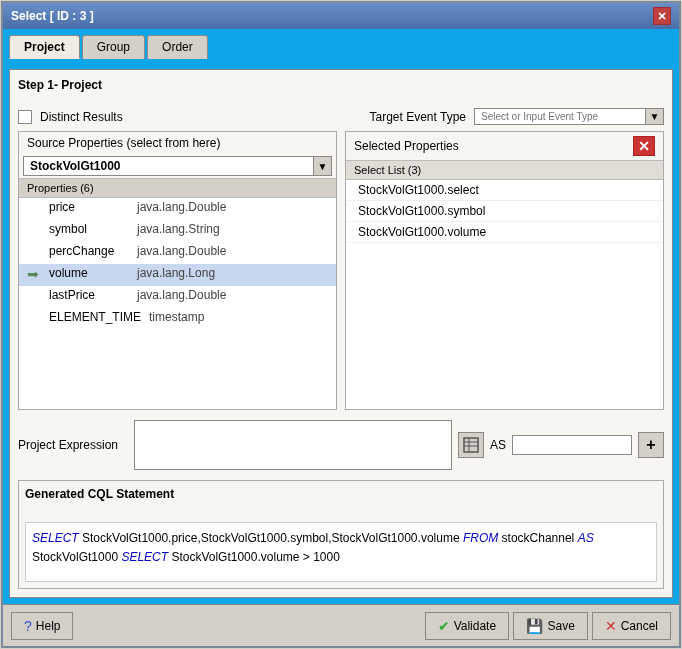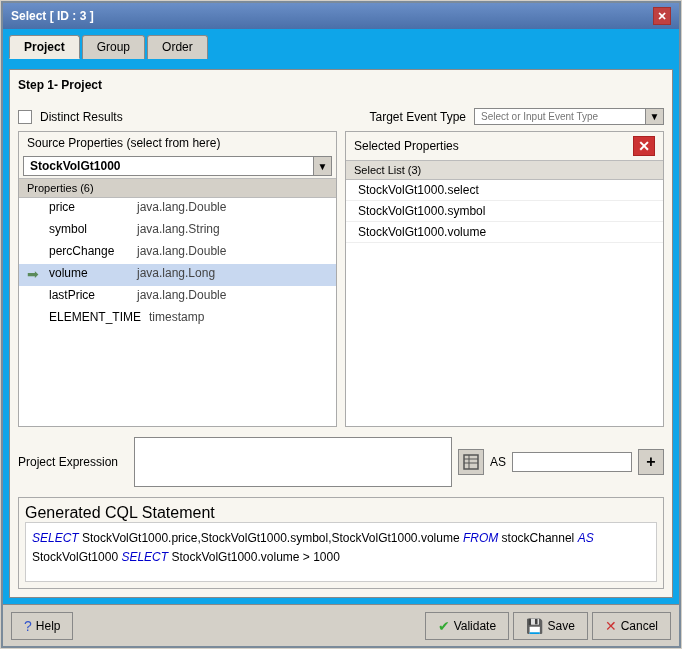--- a/index.html
+++ b/index.html
@@ -304,23 +304,23 @@
       justify-content: center;
       font-weight: bold;
     }
     .cql-section {
       border: 1px solid #aaa;
       background: #f8f6f0;
       padding: 6px;
       flex-shrink: 0;
     }
     .cql-title {
-      font-size: 16px;
-      font-weight: normal;
-      margin-bottom: 0;
+      font-size: 12px;
+      font-weight: bold;
+      margin-bottom: 21px;
     }
     .cql-content {
       background: white;
       border: 1px solid #ccc;
       padding: 6px;
       font-size: 12px;
       min-height: 60px;
       line-height: 1.6;
       color: #000;
     }

